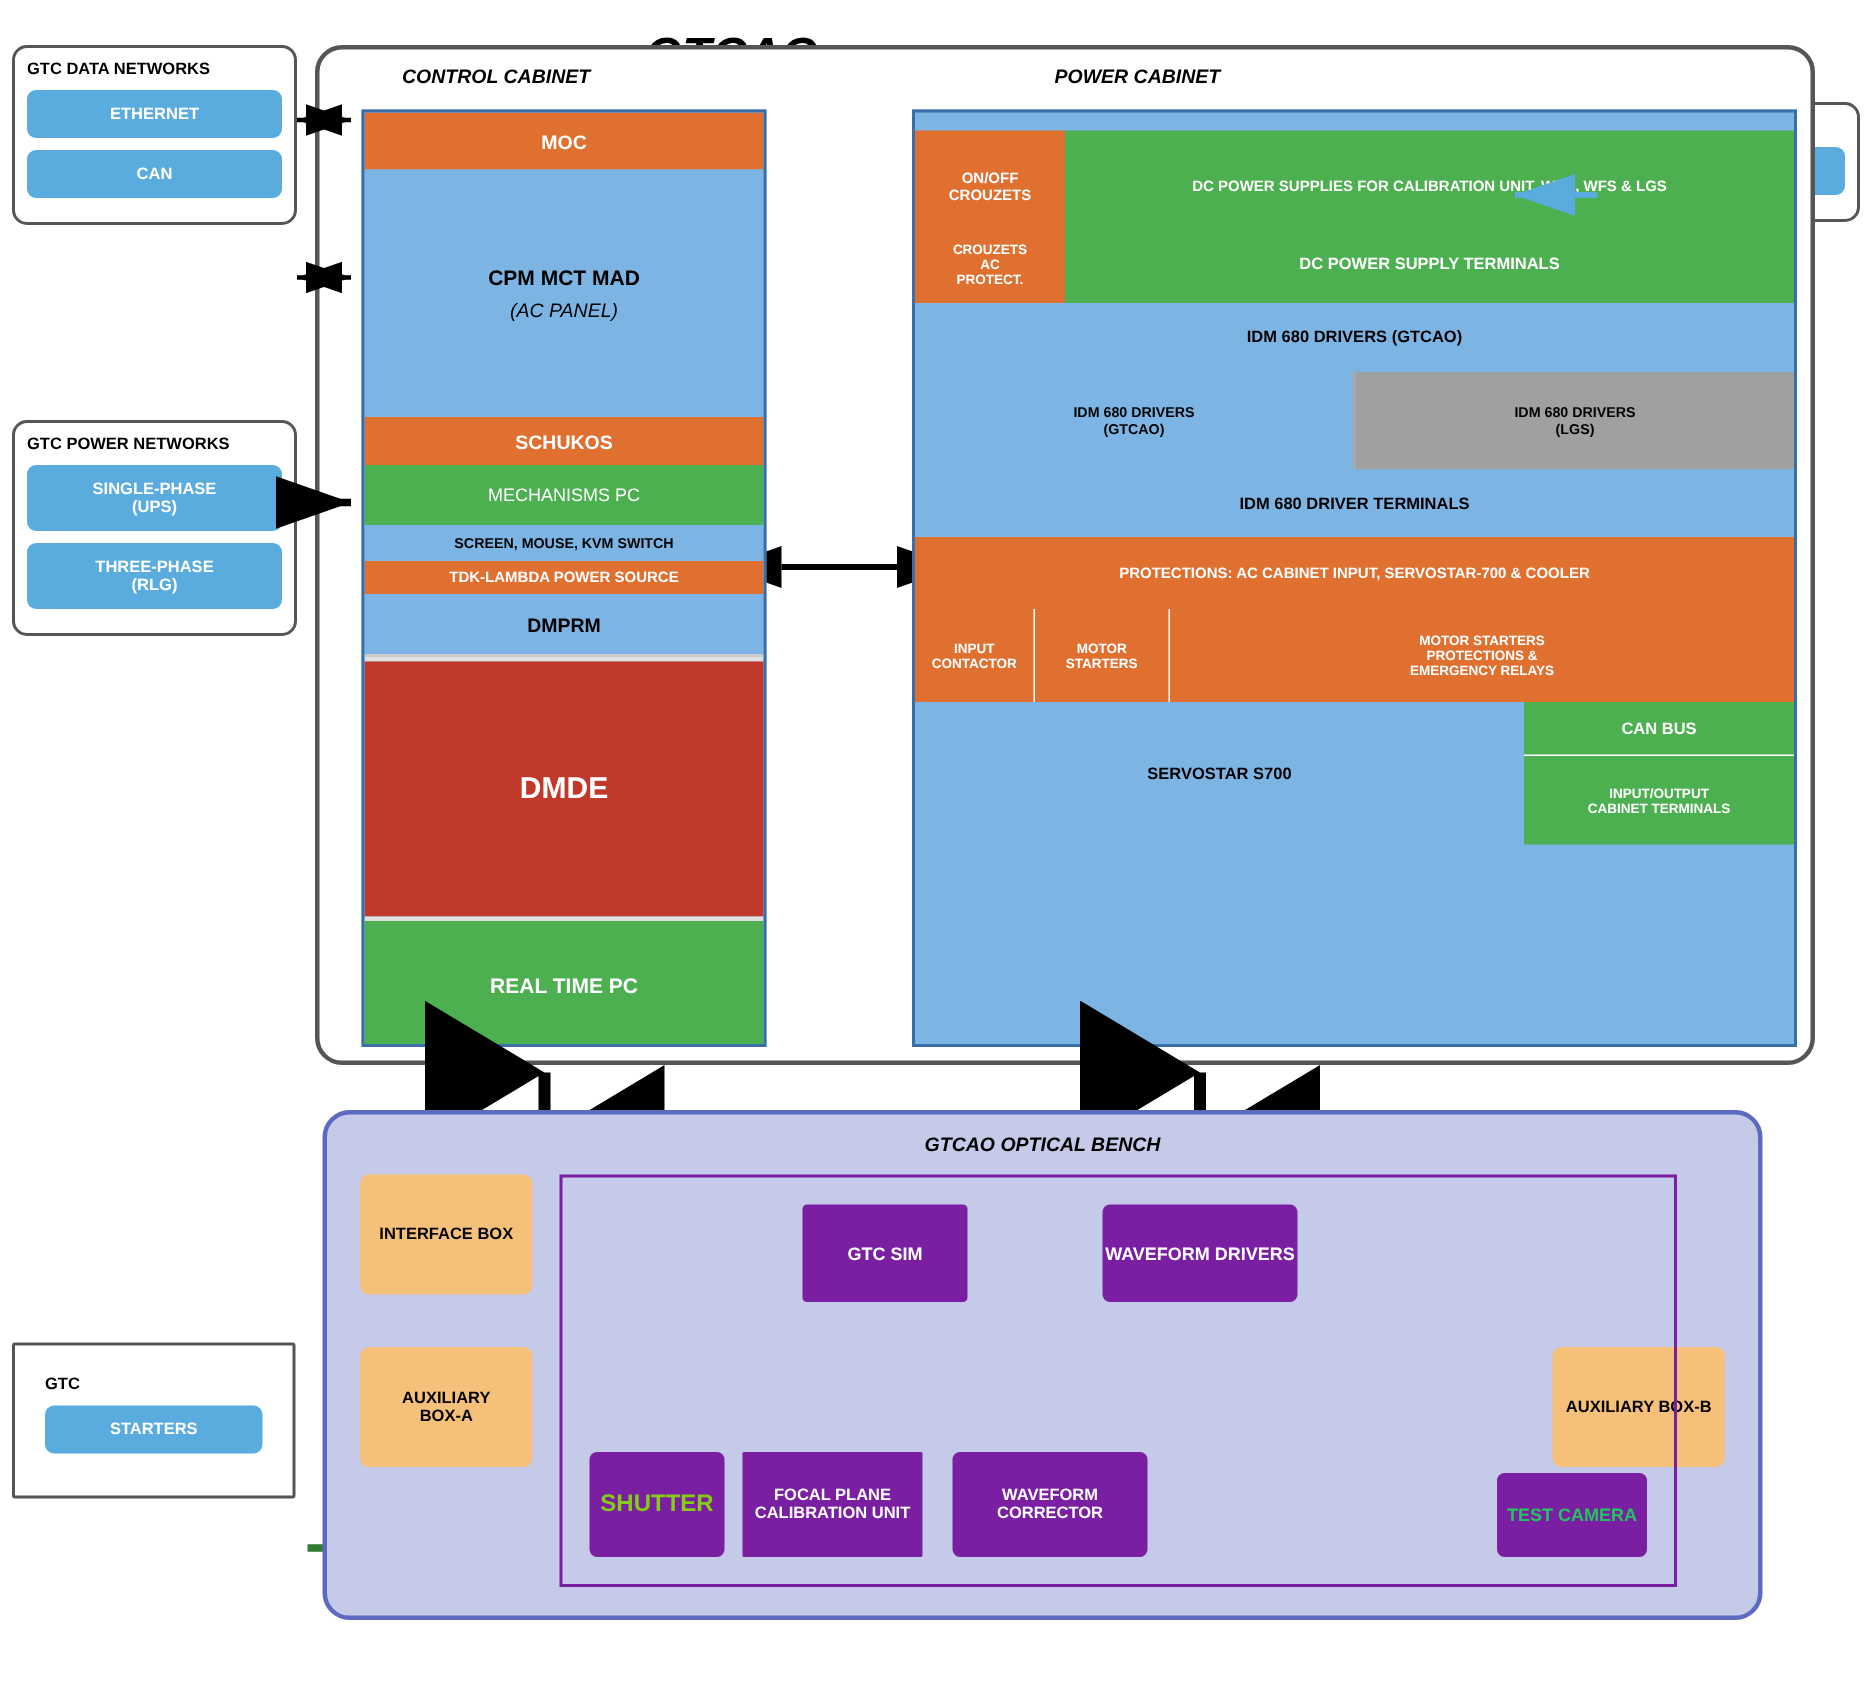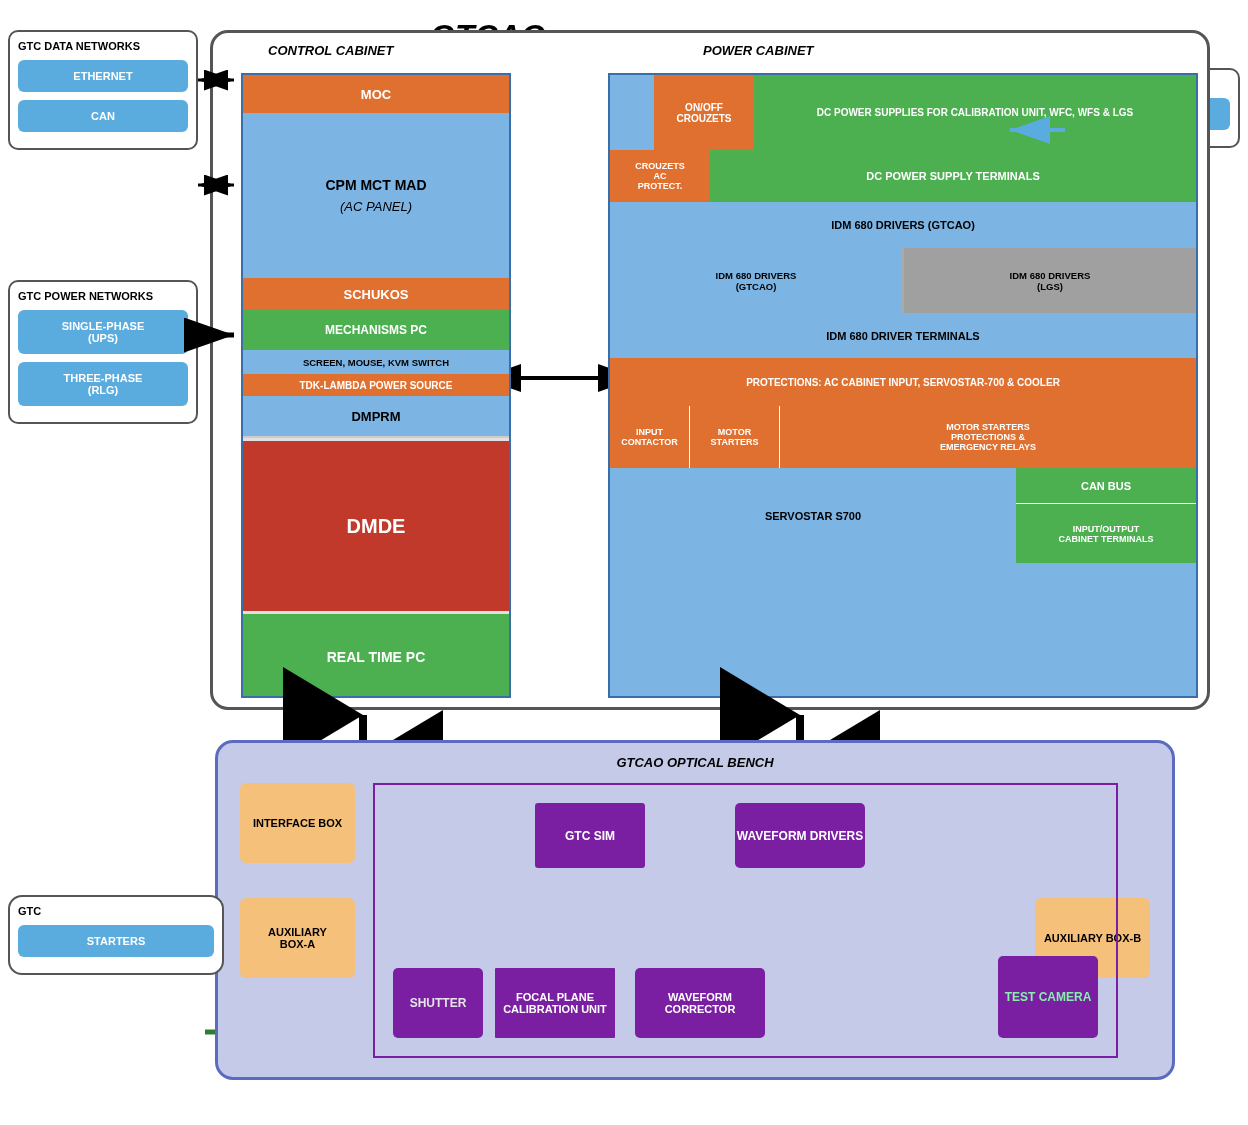--- a/index.html
+++ b/index.html
@@ -84,40 +84,40 @@
 
       <div style="position:absolute;top:0;left:0;right:0;height:38px;background:#e07030;display:flex;align-items:center;justify-content:center;font-weight:bold;font-size:13px;color:#fff;">MOC</div>
 
       <div style="position:absolute;top:38px;left:0;right:0;height:165px;background:#7cb4e4;display:flex;flex-direction:column;align-items:center;justify-content:center;gap:6px;">
         <div style="font-size:14px;font-weight:bold;color:#000;">CPM   MCT   MAD</div>
         <div style="font-size:13px;font-style:italic;color:#000;">(AC PANEL)</div>
       </div>
 
       <div style="position:absolute;top:203px;left:0;right:0;height:32px;background:#e07030;display:flex;align-items:center;justify-content:center;font-weight:bold;font-size:13px;color:#fff;">SCHUKOS</div>
 
-      <div style="position:absolute;top:235px;left:0;right:0;height:40px;background:#4caf50;display:flex;align-items:center;justify-content:center;font-weight:bold;font-size:12px;color:#fff;">MECHANISMS PC</div>
+      <div style="position:absolute;top:235px;left:0;right:0;height:40px;background:#4caf50;display:flex;align-items:center;justify-content:center;font-weight:normal;font-size:12px;color:#fff;">MECHANISMS PC</div>
 
       <div style="position:absolute;top:275px;left:0;right:0;height:24px;background:#7cb4e4;display:flex;align-items:center;justify-content:center;font-weight:bold;font-size:9.5px;color:#000;">SCREEN, MOUSE, KVM SWITCH</div>
 
       <div style="position:absolute;top:299px;left:0;right:0;height:22px;background:#e07030;display:flex;align-items:center;justify-content:center;font-weight:bold;font-size:10px;color:#fff;">TDK-LAMBDA POWER SOURCE</div>
 
       <div style="position:absolute;top:321px;left:0;right:0;height:42px;background:#7cb4e4;display:flex;align-items:center;justify-content:center;font-weight:bold;font-size:13px;color:#000;border-bottom:2px solid #ccc;">DMPRM</div>
 
       <div style="position:absolute;top:363px;left:0;right:0;height:3px;background:#e0e0e0;"></div>
 
       <div style="position:absolute;top:366px;left:0;right:0;height:170px;background:#c0392b;display:flex;align-items:center;justify-content:center;font-weight:bold;font-size:20px;color:#fff;">DMDE</div>
 
       <div style="position:absolute;top:536px;left:0;right:0;height:3px;background:#e0e0e0;"></div>
 
       <div style="position:absolute;top:539px;left:0;right:0;height:86px;background:#4caf50;display:flex;align-items:center;justify-content:center;font-weight:bold;font-size:14px;color:#fff;">REAL TIME PC</div>
     </div>
 
     <div style="position:absolute;top:40px;left:395px;width:590px;height:625px;background:#7cb4e4;border:2px solid #3a6ea8;overflow:hidden;">
 
-      <div style="position:absolute;top:0;left:0;right:0;height:75px;display:flex;padding-left:44px;">
+      <div style="position:absolute;top:12px;left:0;right:0;height:75px;display:flex;">
         <div style="background:#e07030;width:100px;display:flex;align-items:center;justify-content:center;font-size:10px;font-weight:bold;color:#fff;padding:4px;text-align:center;">ON/OFF<br>CROUZETS</div>
         <div style="background:#4caf50;flex:1;display:flex;align-items:center;justify-content:center;font-size:10px;font-weight:bold;color:#fff;padding:6px;text-align:center;">DC POWER SUPPLIES FOR
 CALIBRATION UNIT, WFC, WFS &amp; LGS</div>
       </div>
 
       <div style="position:absolute;top:75px;left:0;right:0;height:52px;display:flex;">
         <div style="background:#e07030;width:100px;display:flex;align-items:center;justify-content:center;font-size:9px;font-weight:bold;color:#fff;padding:3px;text-align:center;">CROUZETS<br>AC<br>PROTECT.</div>
         <div style="background:#4caf50;flex:1;display:flex;align-items:center;justify-content:center;font-size:11px;font-weight:bold;color:#fff;">DC POWER SUPPLY TERMINALS</div>
       </div>
 
@@ -241,33 +241,33 @@
     <div style="position:absolute;top:155px;right:22px;width:115px;height:80px;background:#f5c07a;color:#000;font-weight:bold;font-size:11px;text-align:center;display:flex;align-items:center;justify-content:center;border-radius:6px;padding:4px;">AUXILIARY
 BOX-B</div>
 
     <div style="position:absolute;top:40px;left:155px;width:745px;height:275px;background:transparent;border:2px solid #7b1fa2;">
 
       <div style="position:absolute;top:18px;left:160px;width:110px;height:65px;background:#7b1fa2;color:#fff;font-weight:bold;font-size:12px;text-align:center;display:flex;align-items:center;justify-content:center;border-radius:3px;">GTC SIM</div>
 
       <div style="position:absolute;top:18px;left:360px;width:130px;height:65px;background:#7b1fa2;color:#fff;font-weight:bold;font-size:12px;text-align:center;display:flex;align-items:center;justify-content:center;border-radius:5px;">WAVEFORM
 DRIVERS</div>
 
-      <div style="position:absolute;bottom:18px;left:18px;width:90px;height:70px;background:#7b1fa2;color:#e5e5e5;font-weight:bold;font-size:12px;text-align:center;display:flex;align-items:center;justify-content:center;border-radius:5px;">SHUTTER</div>
+      <div style="position:absolute;bottom:18px;left:18px;width:90px;height:70px;background:#7b1fa2;color:#84cc16;font-weight:bold;font-size:16px;text-align:center;display:flex;align-items:center;justify-content:center;border-radius:5px;">SHUTTER</div>
 
       <div style="position:absolute;bottom:18px;left:120px;width:120px;height:70px;background:#7b1fa2;color:#fff;font-weight:bold;font-size:11px;text-align:center;display:flex;align-items:center;justify-content:center;border-radius:1px;padding:3px;">FOCAL PLANE
 CALIBRATION
 UNIT</div>
 
       <div style="position:absolute;bottom:18px;left:260px;width:130px;height:70px;background:#7b1fa2;color:#fff;font-weight:bold;font-size:11px;text-align:center;display:flex;align-items:center;justify-content:center;border-radius:5px;padding:3px;">WAVEFORM
 CORRECTOR</div>
 
-      <div style="position:absolute;bottom:18px;right:18px;width:100px;height:82px;background:#7b1fa2;color:#86efac;font-weight:bold;font-size:12px;text-align:center;display:flex;align-items:center;justify-content:center;border-radius:5px;">TEST
+      <div style="position:absolute;bottom:18px;right:18px;width:100px;height:56px;background:#7b1fa2;color:#22c55e;font-weight:bold;font-size:12px;text-align:center;display:flex;align-items:center;justify-content:center;border-radius:5px;">TEST
 CAMERA</div>
 
     </div>
   </div>
 
-  <div style="position:absolute;top:895px;left:8px;width:216px;border:2px solid #555;border-radius:14px;padding:8px;background:#fff;">
+  <div style="position:absolute;top:895px;left:8px;width:189px;border:2px solid #555;border-radius:2px;padding:20px;background:#fff;">
     <div style="font-size:11px;font-weight:bold;margin-bottom:8px;">GTC</div>
     <div class="network-box">STARTERS</div>
   </div>
 
 </div>
 
 </body></html>

